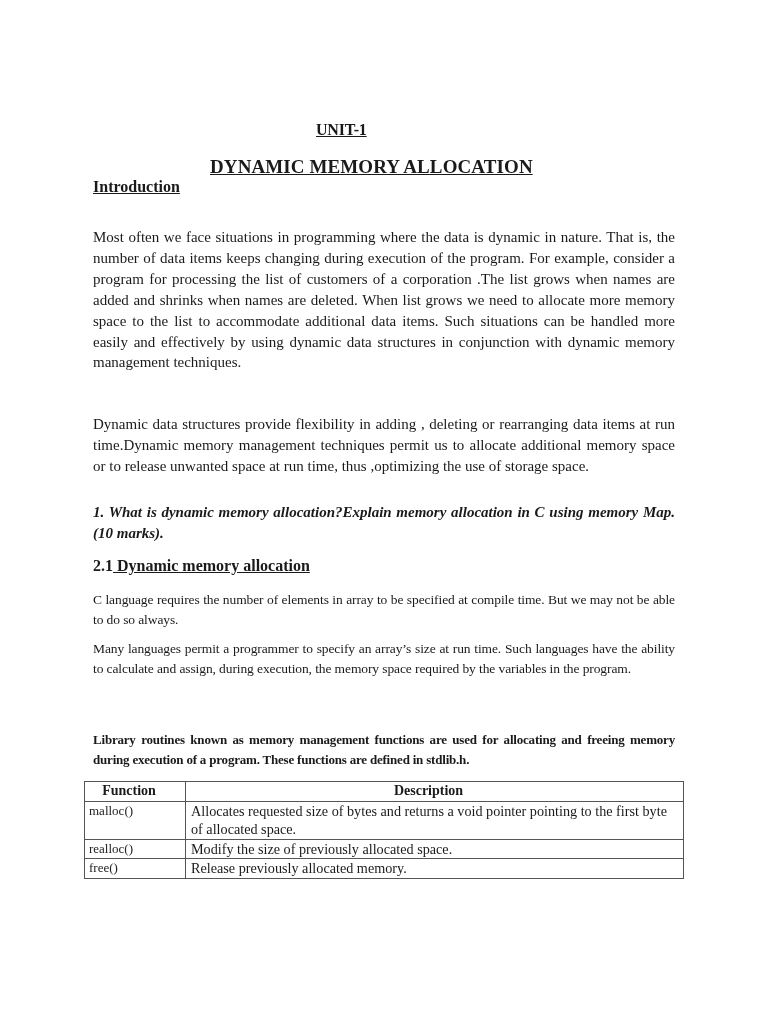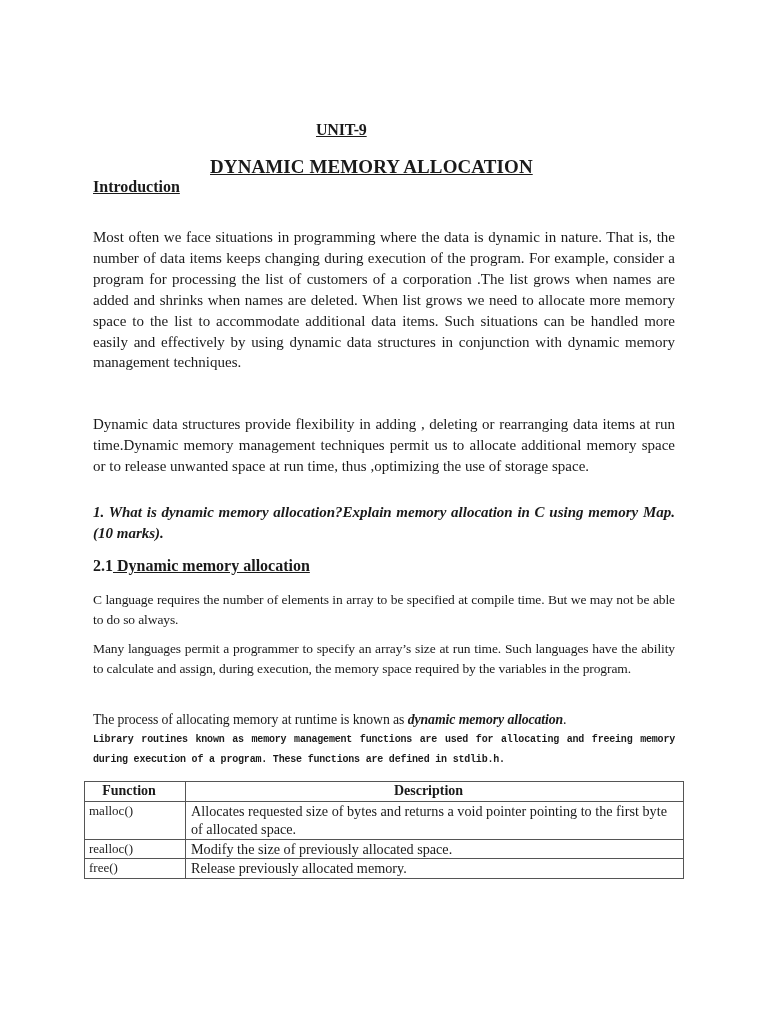--- a/index.html
+++ b/index.html
@@ -80,22 +80,22 @@
     .p3 { top: 590px; }
     .p4 { top: 639px; }
     .p5 { top: 710px; font-size: 13.8px; }
     .p5 .em {
       font-weight: bold;
       font-style: italic;
     }
     .p6 {
       left: 93px; top: 730px;
       width: 582px;
-      font-family: Liberation Mono, monospace;
-      font-size: 10px;
+      font-family: Liberation Serif, serif;
+      font-size: 13px;
       font-weight: bold;
       line-height: 19.5px;
       text-align: justify;
       text-align-last: left;
       letter-spacing: -0.2px;
     }
     table.func-table {
       position: absolute;
       left: 84px; top: 781px;
       width: 600px;
@@ -122,43 +122,40 @@
     }
     .func-table td.desc {
       padding-left: 5px;
     }
   </style>
 </head>
 <body>
 
 <div class="page">
 
-  <div class="abs unit">UNIT-9</div>
+  <div class="abs unit">UNIT-1</div>
 
   <div class="abs title">DYNAMIC MEMORY ALLOCATION</div>
 
   <div class="abs intro-heading">Introduction</div>
 
   <div class="abs para p1">Most often we face situations in programming where the data is dynamic in nature. That is, the number of data items keeps changing during execution of the program. For example, consider a program for processing the list of customers of a corporation .The list grows when names are added and shrinks when names are deleted. When list grows we need to allocate more memory space to the list to accommodate additional data items. Such situations can be handled more easily and effectively by using dynamic data structures in conjunction with dynamic memory management techniques.</div>
 
   <div class="abs para p2">Dynamic data structures provide flexibility in adding , deleting or rearranging data items at run time.Dynamic memory management techniques permit  us to allocate additional memory space or to release unwanted space at run time, thus ,optimizing the use of storage space.</div>
 
   <div class="abs question">1. What is dynamic memory allocation?Explain memory allocation in C using memory Map. (10 marks).</div>
 
   <div class="abs sec-heading">
     <span>2.1</span><span class="u"> Dynamic memory allocation</span>
   </div>
 
   <div class="abs para-small p3">C language requires the number of elements in array to be specified at compile time. But we may not be able to do so always.</div>
 
   <div class="abs para-small p4">Many languages permit a programmer to specify an array’s size at run time. Such languages have the ability to calculate and assign, during execution, the memory space required by the variables in the program.</div>
 
-  <div class="abs para-small p5">
-    <span>The process of allocating memory at runtime is known as </span><span class="em">dynamic memory allocation</span><span>.</span>
-  </div>
 
   <div class="abs p6">Library routines known as memory management functions are used for allocating and freeing memory during execution of a program. These functions are defined in stdlib.h.</div>
 
   <table class="func-table">
     <thead>
       <tr>
         <th>Function</th>
         <th>Description</th>
       </tr>
     </thead>

